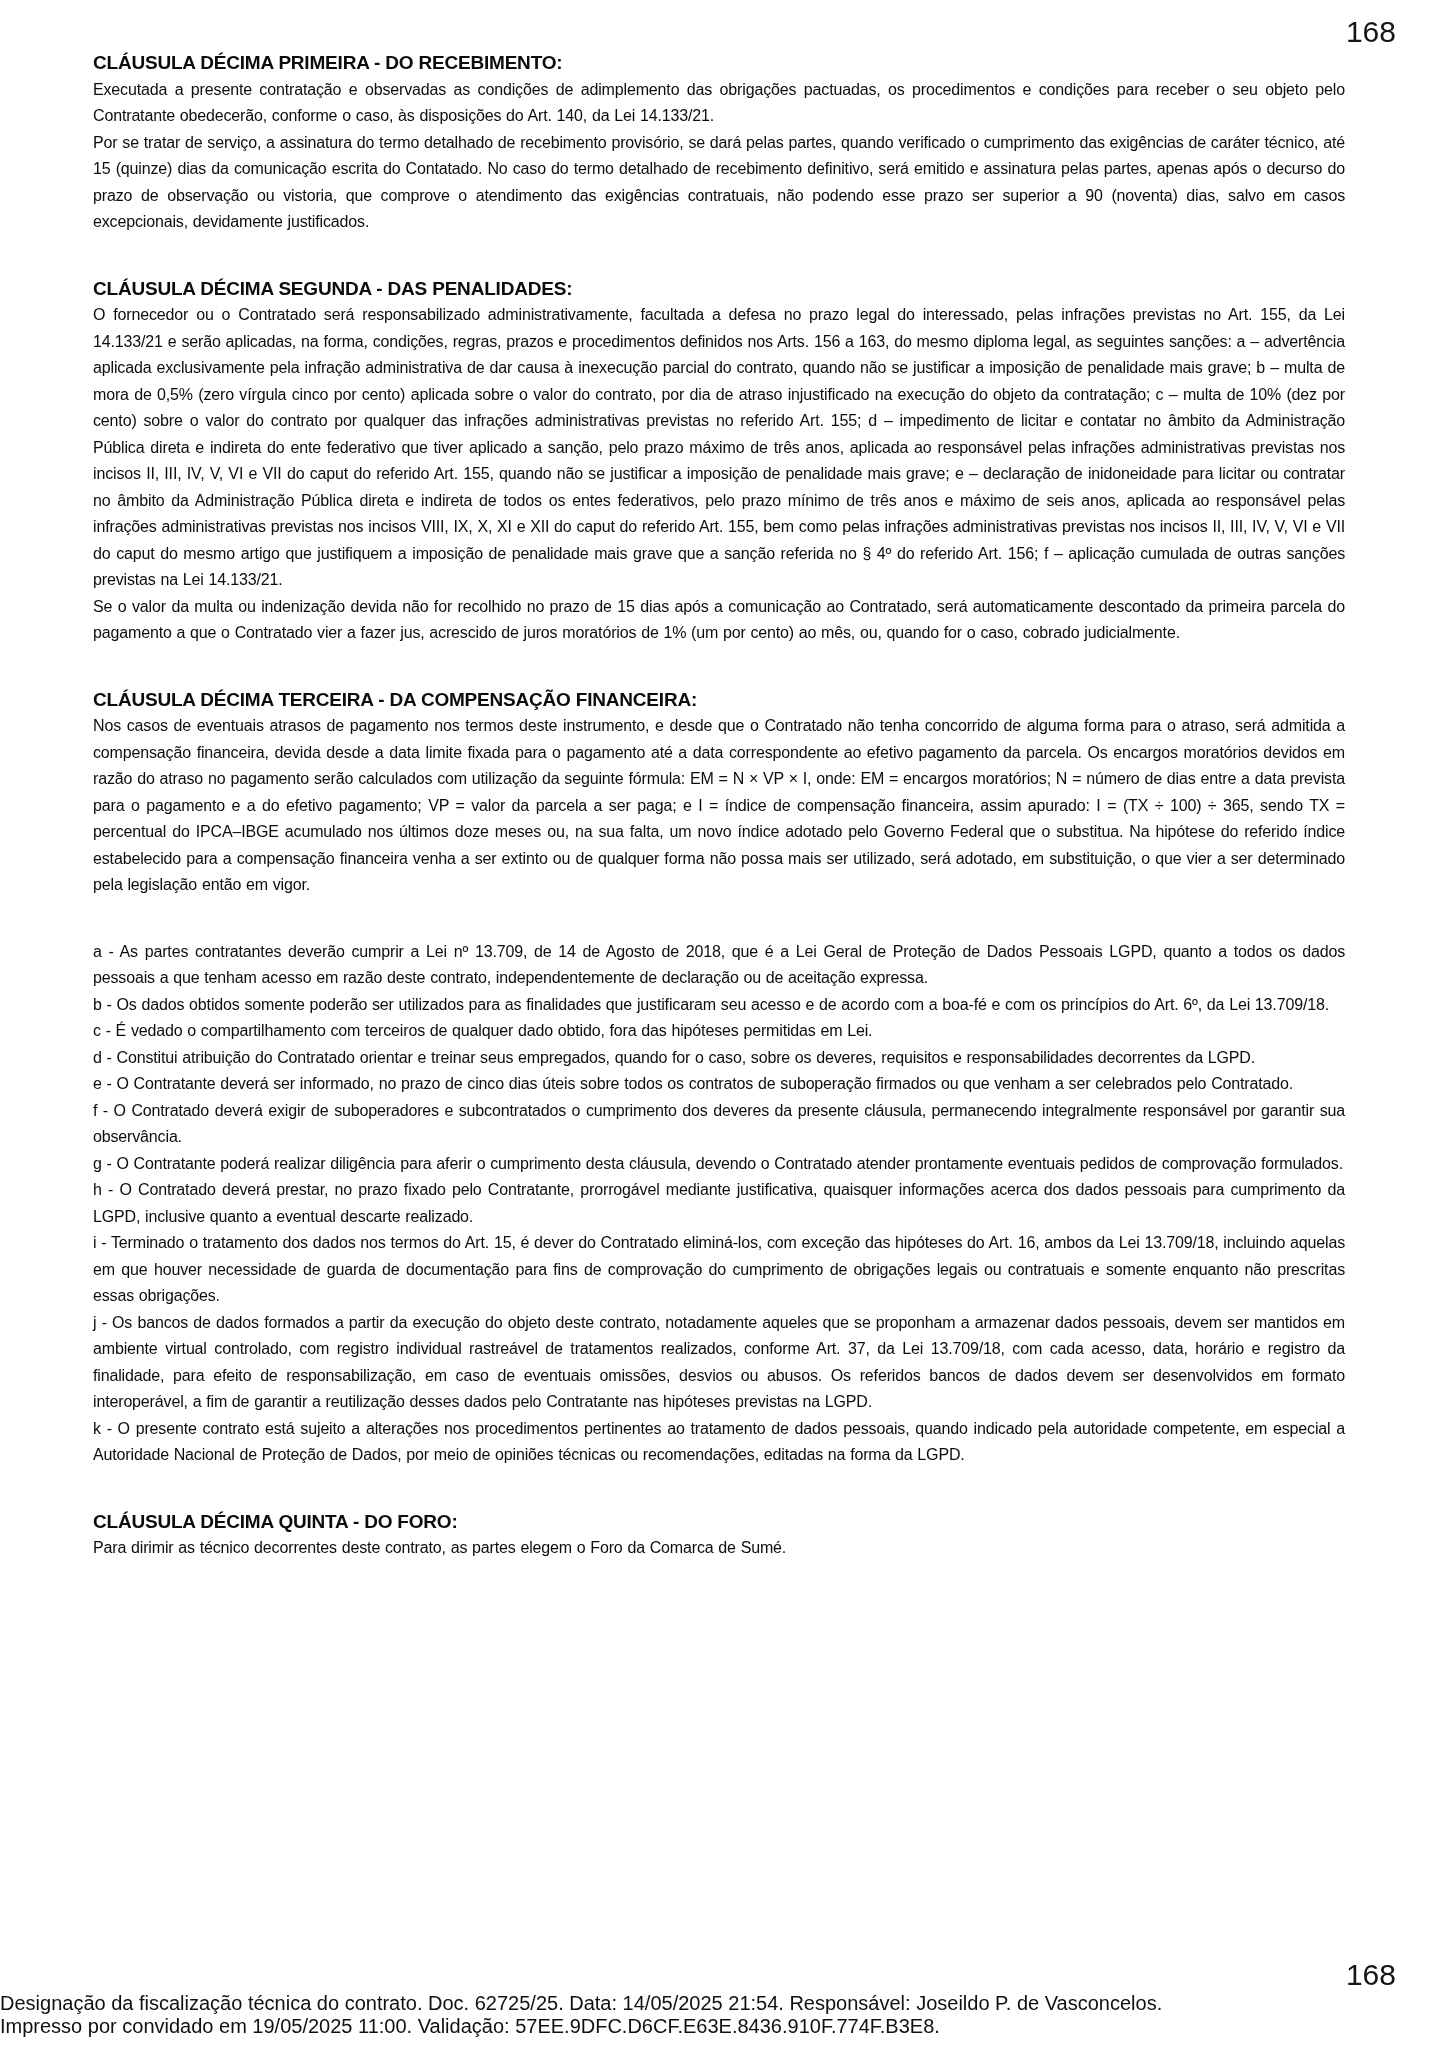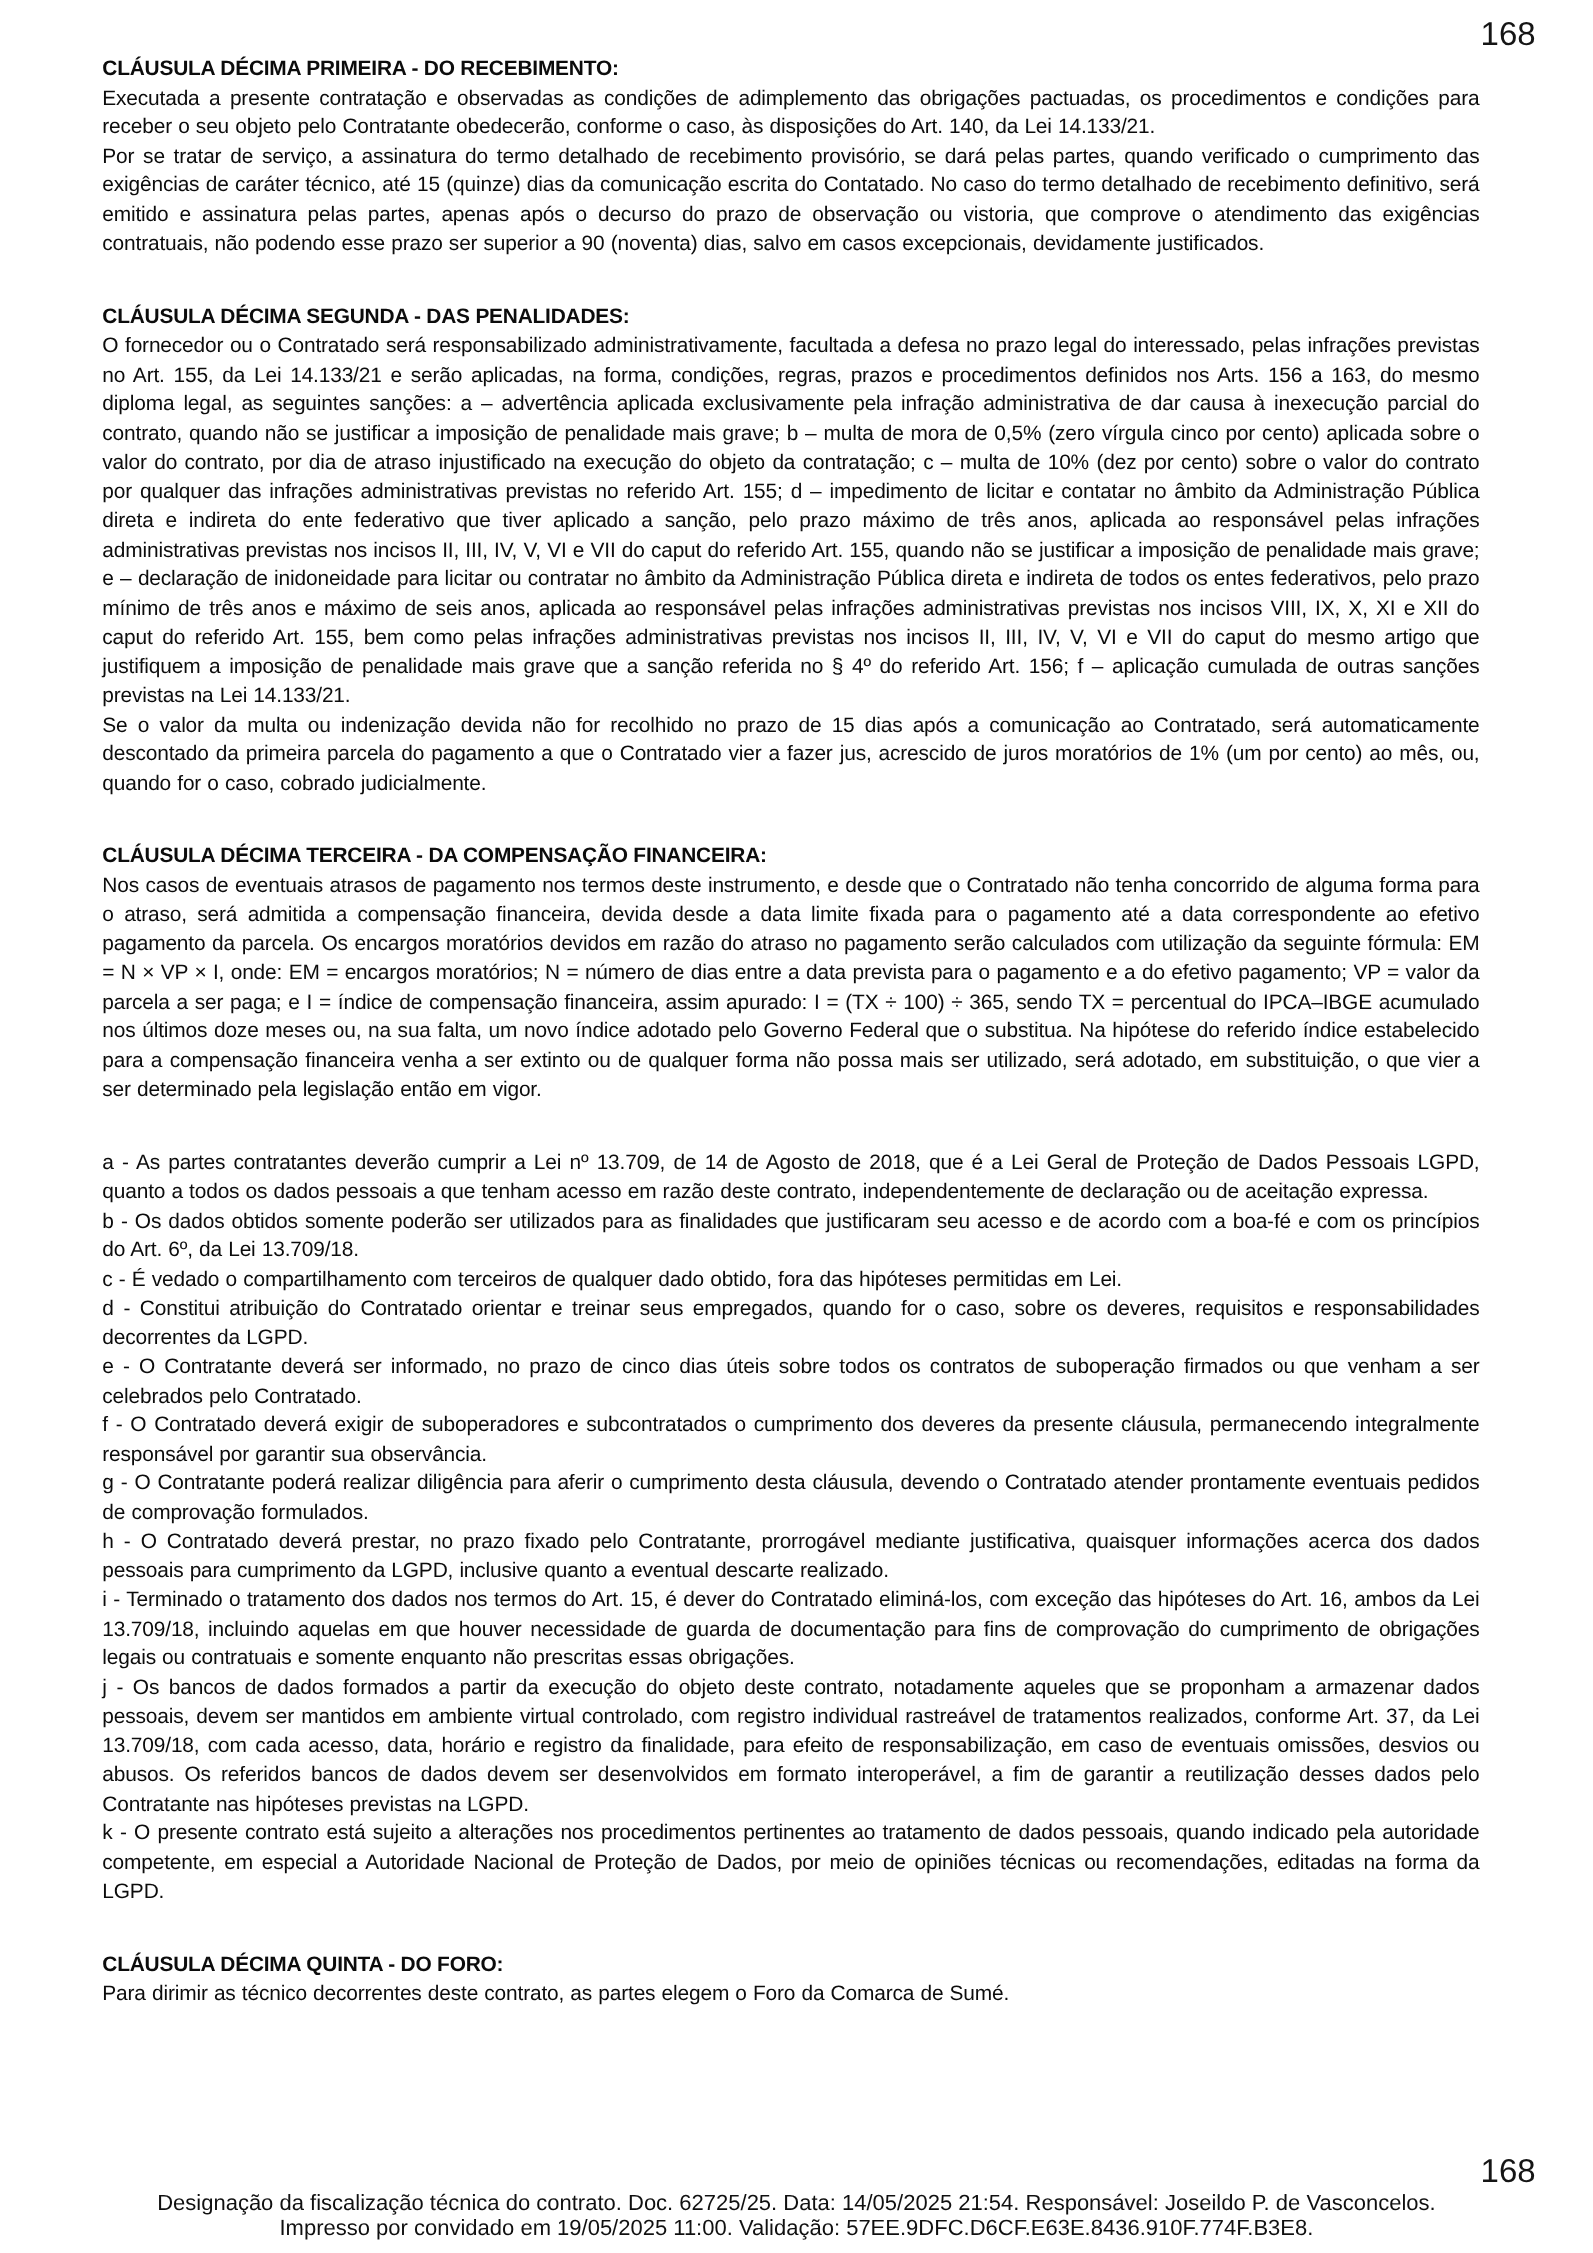--- a/index.html
+++ b/index.html
@@ -28,21 +28,21 @@
   .clause-heading {
     margin: 0;
     font-size: 19px;
     line-height: 26.5px;
     font-weight: 700;
     letter-spacing: -0.2px;
     color: #0c0c0c;
   }
   .clause-paragraph {
     margin: 0;
-    font-size: 19px;
+    font-size: 16px;
     line-height: 26.5px;
     text-align: justify;
     text-justify: inter-word;
     letter-spacing: -0.15px;
     word-spacing: 0.5px;
     color: #0c0c0c;
   }
   .footer-area {
     position: absolute;
     left: 0;
@@ -51,21 +51,21 @@
   }
   .page-number-bottom {
     text-align: right;
     padding-right: 52px;
     font-size: 30px;
     line-height: 30px;
     color: #151515;
     margin-bottom: 2px;
   }
   .footer-line {
-    text-align: center;
+    text-align: left;
     font-size: 20px;
     line-height: 23px;
     color: #101010;
   }
 </style>
 </head>
 <body>
 
 <div class="page">
 

